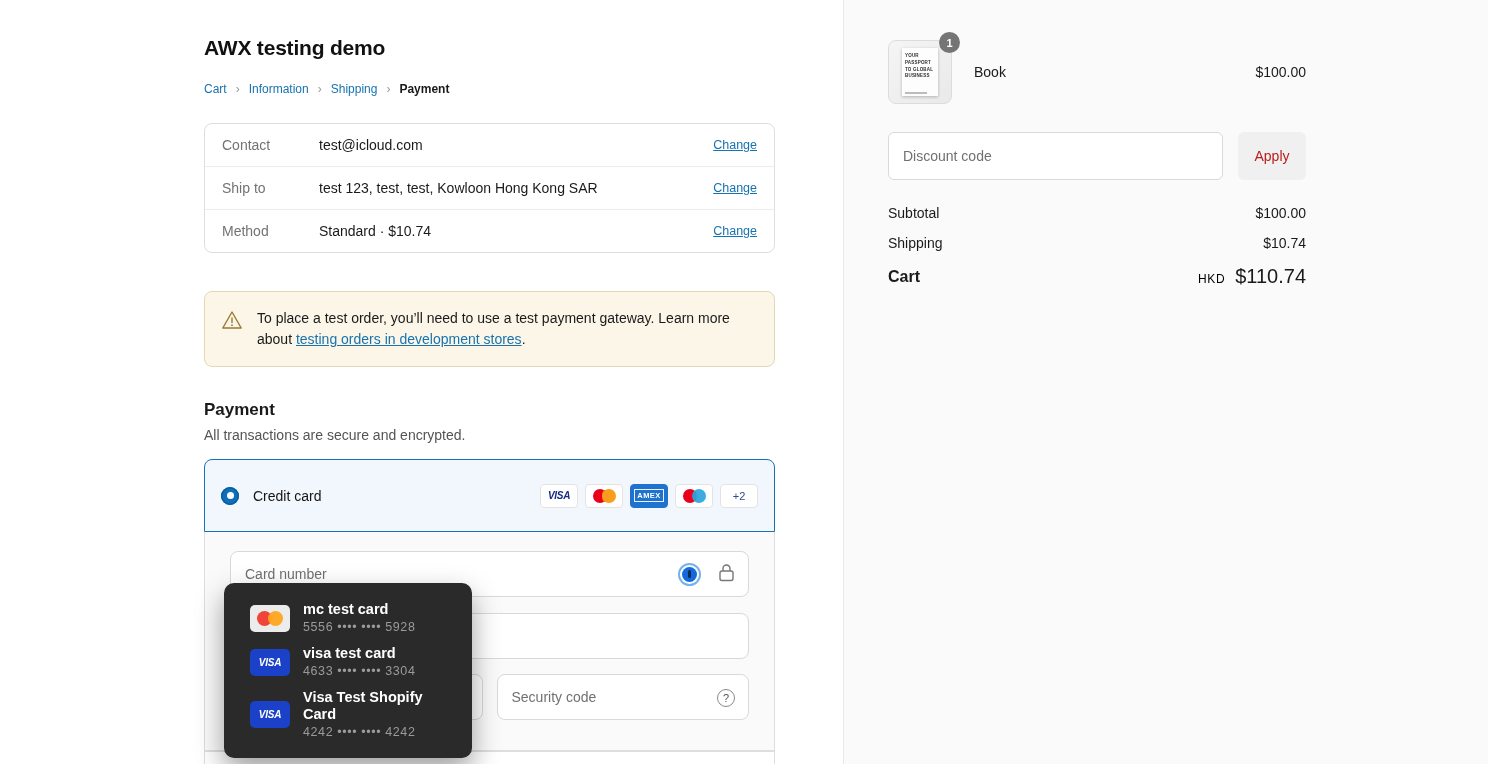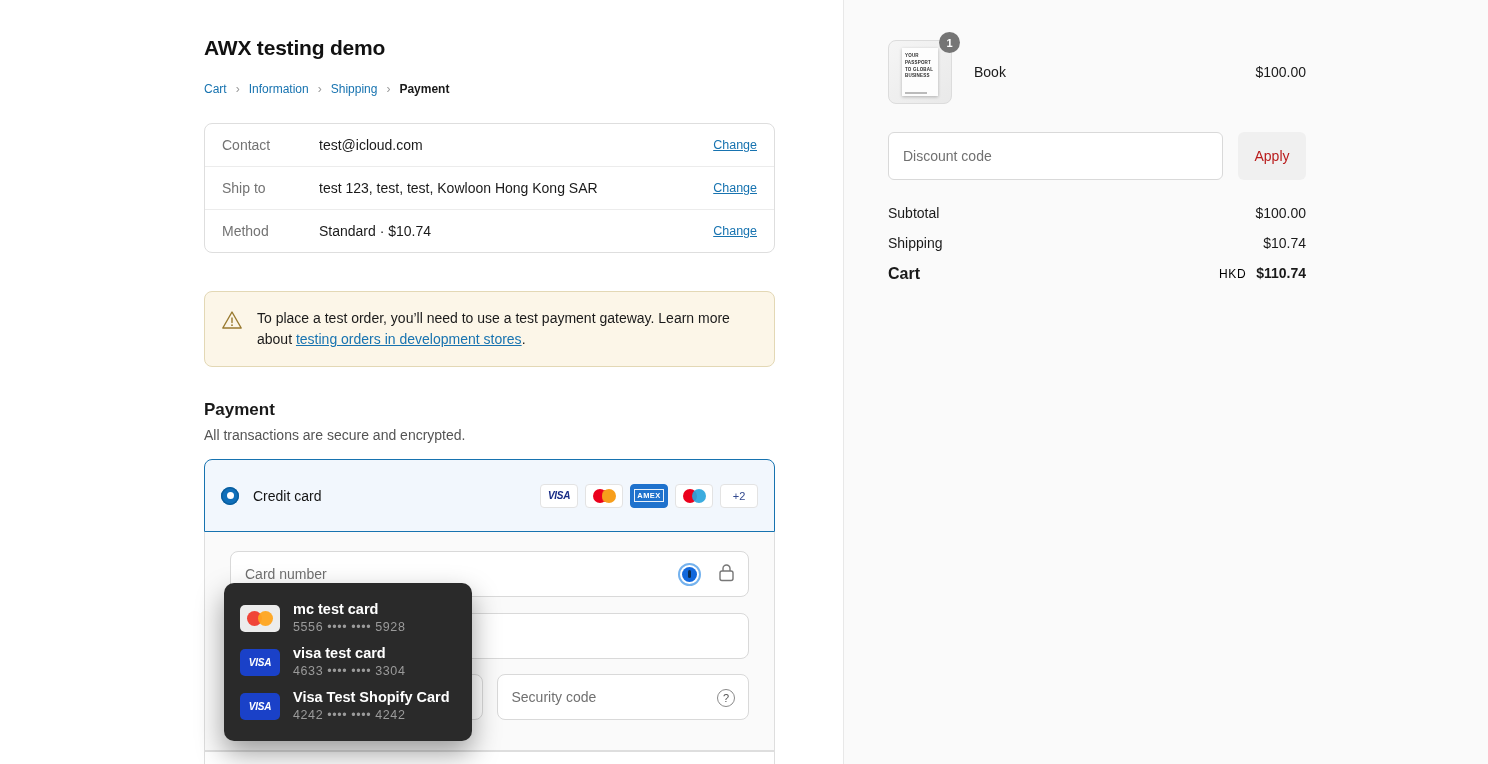--- a/index.html
+++ b/index.html
@@ -88,21 +88,21 @@
   .fields-row .field { flex: 1; margin-top: 0; }
   .help-circle { width: 18px; height: 18px; border-radius: 50%; border: 1.5px solid #8a8a8a;
                  display: flex; align-items: center; justify-content: center;
                  font-size: 11px; color: #555; position: absolute; right: 13px; top: 14px; cursor: pointer; }
 
   .method-row { border: 1px solid #dedede; border-top: 1px solid #dedede; background: #fff;
                 height: 60px; display: flex; align-items: center; padding: 0 16px; }
 
   
   .autofill { position: absolute; left: 20px; top: 124px; width: 248px; background: #2a2a2a;
-              border-radius: 10px; padding: 13px 0; box-shadow: 0 12px 28px rgba(0,0,0,0.38); z-index: 5; }
+              border-radius: 10px; padding: 13px 10px; box-shadow: 0 12px 28px rgba(0,0,0,0.38); z-index: 5; }
   .af-item { display: flex; align-items: center; gap: 13px; padding: 5px 16px; cursor: pointer; }
   .af-icon { width: 40px; height: 27px; border-radius: 5px; flex: none; position: relative;
              display: flex; align-items: center; justify-content: center; overflow: hidden; }
   .af-mc { background: #ececec; }
   .af-mc .c1 { width: 15px; height: 15px; border-radius: 50%; background: #f04438; position: absolute; left: 7px; top: 6px; }
   .af-mc .c2 { width: 15px; height: 15px; border-radius: 50%; background: #ffa51f; position: absolute; left: 18px; top: 6px; opacity: 0.95; }
   .af-visa { background: #1a41c8; }
   .af-visa span { color: #fff; font-style: italic; font-weight: 800; font-size: 10px; letter-spacing: -0.2px; }
   .af-title { font-size: 14.5px; font-weight: 700; color: #ffffff; line-height: 17px; }
   .af-num { font-size: 12.5px; color: #9a9a9a; letter-spacing: 0.6px; line-height: 15px; margin-top: 2px; }
@@ -128,27 +128,27 @@
   .product-price { font-size: 14px; }
 
   .discount-row { margin-top: 28px; display: flex; gap: 15px; }
   .discount-input { flex: 1; height: 48px; background: #fff; border: 1px solid #d9d9d9; border-radius: 6px;
                     padding: 0 14px; font-size: 14px; font-family: "Liberation Sans", sans-serif; color: #1a1a1a; outline: none; }
   .discount-input::placeholder { color: #707070; opacity: 1; }
   .apply-btn { width: 68px; height: 48px; background: #f0f0f0; border: none; border-radius: 6px;
                color: #b91c1c; font-size: 14px; font-family: "Liberation Sans", sans-serif; cursor: pointer; }
 
   .totals { margin-top: 25px; }
-  .total-line { display: flex; justify-content: space-between; align-items: flex-start; font-size: 14px; }
+  .total-line { display: flex; justify-content: space-between; align-items: center; font-size: 14px; }
   .total-line + .total-line { margin-top: 14px; }
   .grand { margin-top: 17px; }
   .grand-label { font-size: 16px; font-weight: 700; }
   .grand-right { display: flex; align-items: baseline; gap: 10px; }
   .grand-currency { font-size: 12px; color: #000000; letter-spacing: 0.6px; }
-  .grand-value { font-size: 14px; font-weight: 700; }
+  .grand-value { font-size: 20px; font-weight: 400; }
 </style>
 </head>
 <body>
 
 <div class="left-pane">
   <div class="content">
     <h1 class="page-title">AWX testing demo</h1>
 
     <nav class="breadcrumb">
       <a class="crumb-link">Cart</a>

